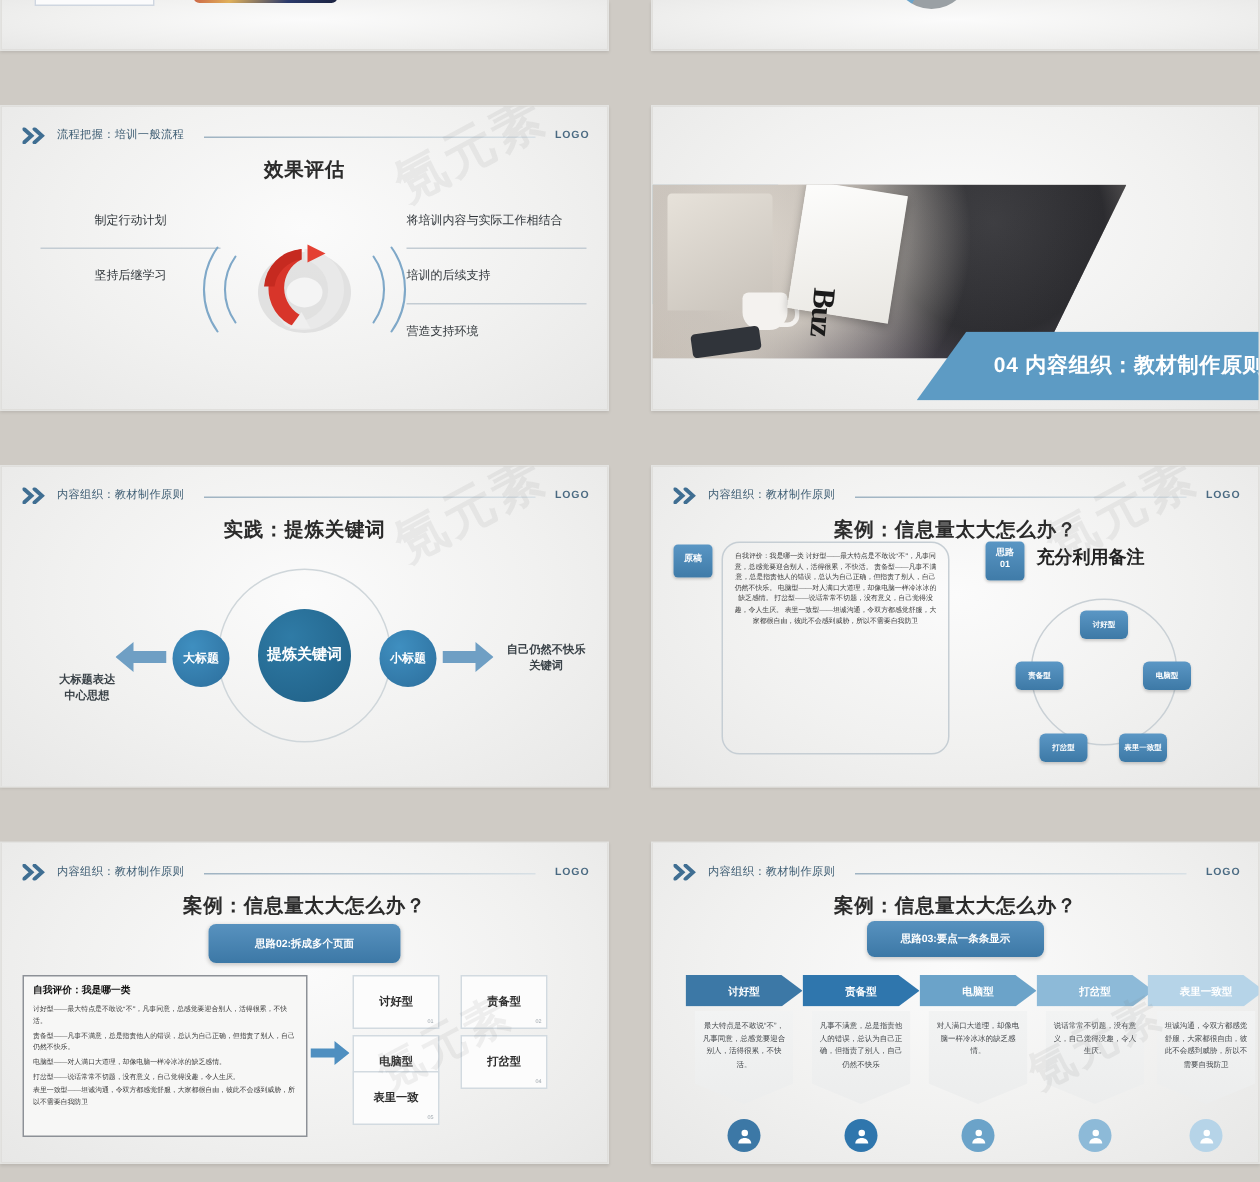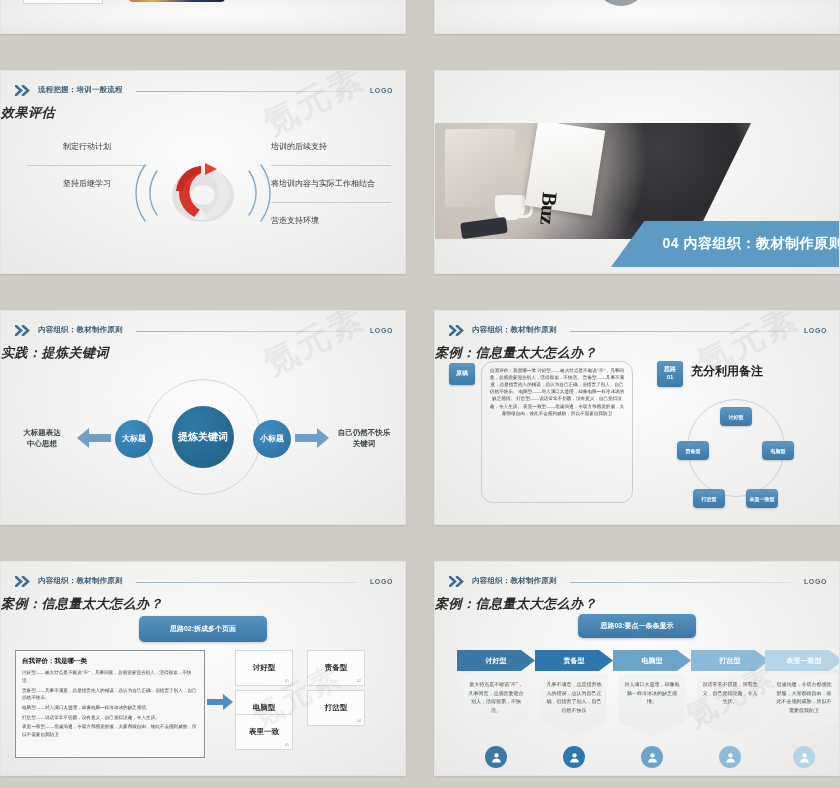--- a/index.html
+++ b/index.html
@@ -24,28 +24,28 @@
     border:1px solid #e3e3e1;
     box-shadow:0 1px 2px rgba(0,0,0,.10);
   }
   .slide.clipped-top{ border-top:none; }
 
   
   .hdr{ position:absolute; top:11px; left:14px; right:12px; height:16px;
         display:flex; align-items:center; gap:5px; }
   .chev{ display:flex; align-items:center; }
   .chev svg{ display:block; }
-  .hdr-title{ font-size:7.5px; font-weight:bold; color:#3f5e74; letter-spacing:.2px;
+  .hdr-title{ font-size:7.5px; font-weight:normal; color:#3f5e74; letter-spacing:.2px;
               white-space:nowrap; }
   .hdr-rule{ flex:1; height:1px; background:linear-gradient(to right,#9fb3c2,#c6d2da 70%,#d8e0e5);
              margin:0 8px; position:relative; top:1px;}
   .logo{ font-size:7px; font-weight:bold; color:#4a6a82; letter-spacing:.6px; }
 
-  .stitle{ position:absolute; top:33px; left:0; right:0; 
-           font-size:13px; font-weight:bold; color:#2b2b2b; letter-spacing:.5px;font-style:italic; }
+  .stitle{ position:absolute; top:33px; left:0; right:0; text-align:center;
+           font-size:13px; font-weight:bold; color:#2b2b2b; letter-spacing:.5px; }
 
   
   .wm{ position:absolute; right:6px; top:4px; width:120px; height:120px;
        opacity:.10; pointer-events:none;
        font-size:34px; color:#7a7a7a; font-weight:bold;
        transform:rotate(-28deg); line-height:1.05; letter-spacing:2px;}
   .wm2{ position:absolute; right:24px; bottom:14px; width:120px; height:90px;
        opacity:.10; pointer-events:none;
        font-size:30px; color:#7a7a7a; font-weight:bold;
        transform:rotate(-28deg); line-height:1.05; letter-spacing:2px;}
@@ -110,21 +110,21 @@
        font-size:10px; }
   .s3 .c-left{ left:114px; top:109px; width:38px; height:38px;
        background:radial-gradient(circle at 35% 30%,#3f8fc0,#2c6e9c); font-size:8px;}
   .s3 .c-right{ right:114px; top:109px; width:38px; height:38px;
        background:radial-gradient(circle at 35% 30%,#3f8fc0,#2c6e9c); font-size:8px;}
   .s3 .arrow{ position:absolute; top:117px; width:34px; height:20px; }
   .s3 .arrow.left{ left:76px; }
   .s3 .arrow.right{ right:76px; }
   .s3 .side{ position:absolute; top:116px; width:78px; font-size:7.5px; font-weight:bold;
              color:#3b4349; text-align:center; line-height:1.5; }
-  .s3 .side.l{ left:2px; }
+  .s3 .side.l{ left:18px;margin-top:20px; }
   .s3 .side.r{ right:2px; }
 
   
   .tagbox{ position:absolute; background:linear-gradient(#5a96c4,#3f7ba8); color:#fff;
            border-radius:3px; display:flex; flex-direction:column; align-items:center;
            justify-content:center; font-size:6px; font-weight:bold; line-height:1.3;
            box-shadow:0 1px 2px rgba(0,0,0,.2); }
   .s4 .tag-yg{ left:14px; top:52px; width:26px; height:22px; }
   .s4 .para{ position:absolute; left:46px; top:50px; width:152px; height:142px;
              border:1px solid #c6ced4; border-radius:12px; padding:5px 7px;
@@ -202,22 +202,22 @@
       <span class="hdr-rule"></span>
       <span class="logo">LOGO</span>
     </div>
     <div class="stitle">效果评估</div>
 
     <div class="col colL">
       <div class="row">制定行动计划</div>
       <div class="row">坚持后继学习</div>
     </div>
     <div class="col colR">
+      <div class="row">将培训内容与实际工作相结合</div>
       <div class="row">培训的后续支持</div>
-      <div class="row">将培训内容与实际工作相结合</div>
       <div class="row">营造支持环境</div>
     </div>
 
     <div class="ring-wrap">
       <svg class="arcs" width="160" height="72" viewBox="0 0 160 72" style="left:-20px;">
         <g fill="none" stroke="#7fa8c8" stroke-width="1.4" stroke-linecap="round">
           <path d="M34 14 A38 38 0 0 0 34 58"></path>
           <path d="M22 8  A48 48 0 0 0 22 64"></path>
           <path d="M126 14 A38 38 0 0 1 126 58"></path>
           <path d="M138 8  A48 48 0 0 1 138 64"></path>

